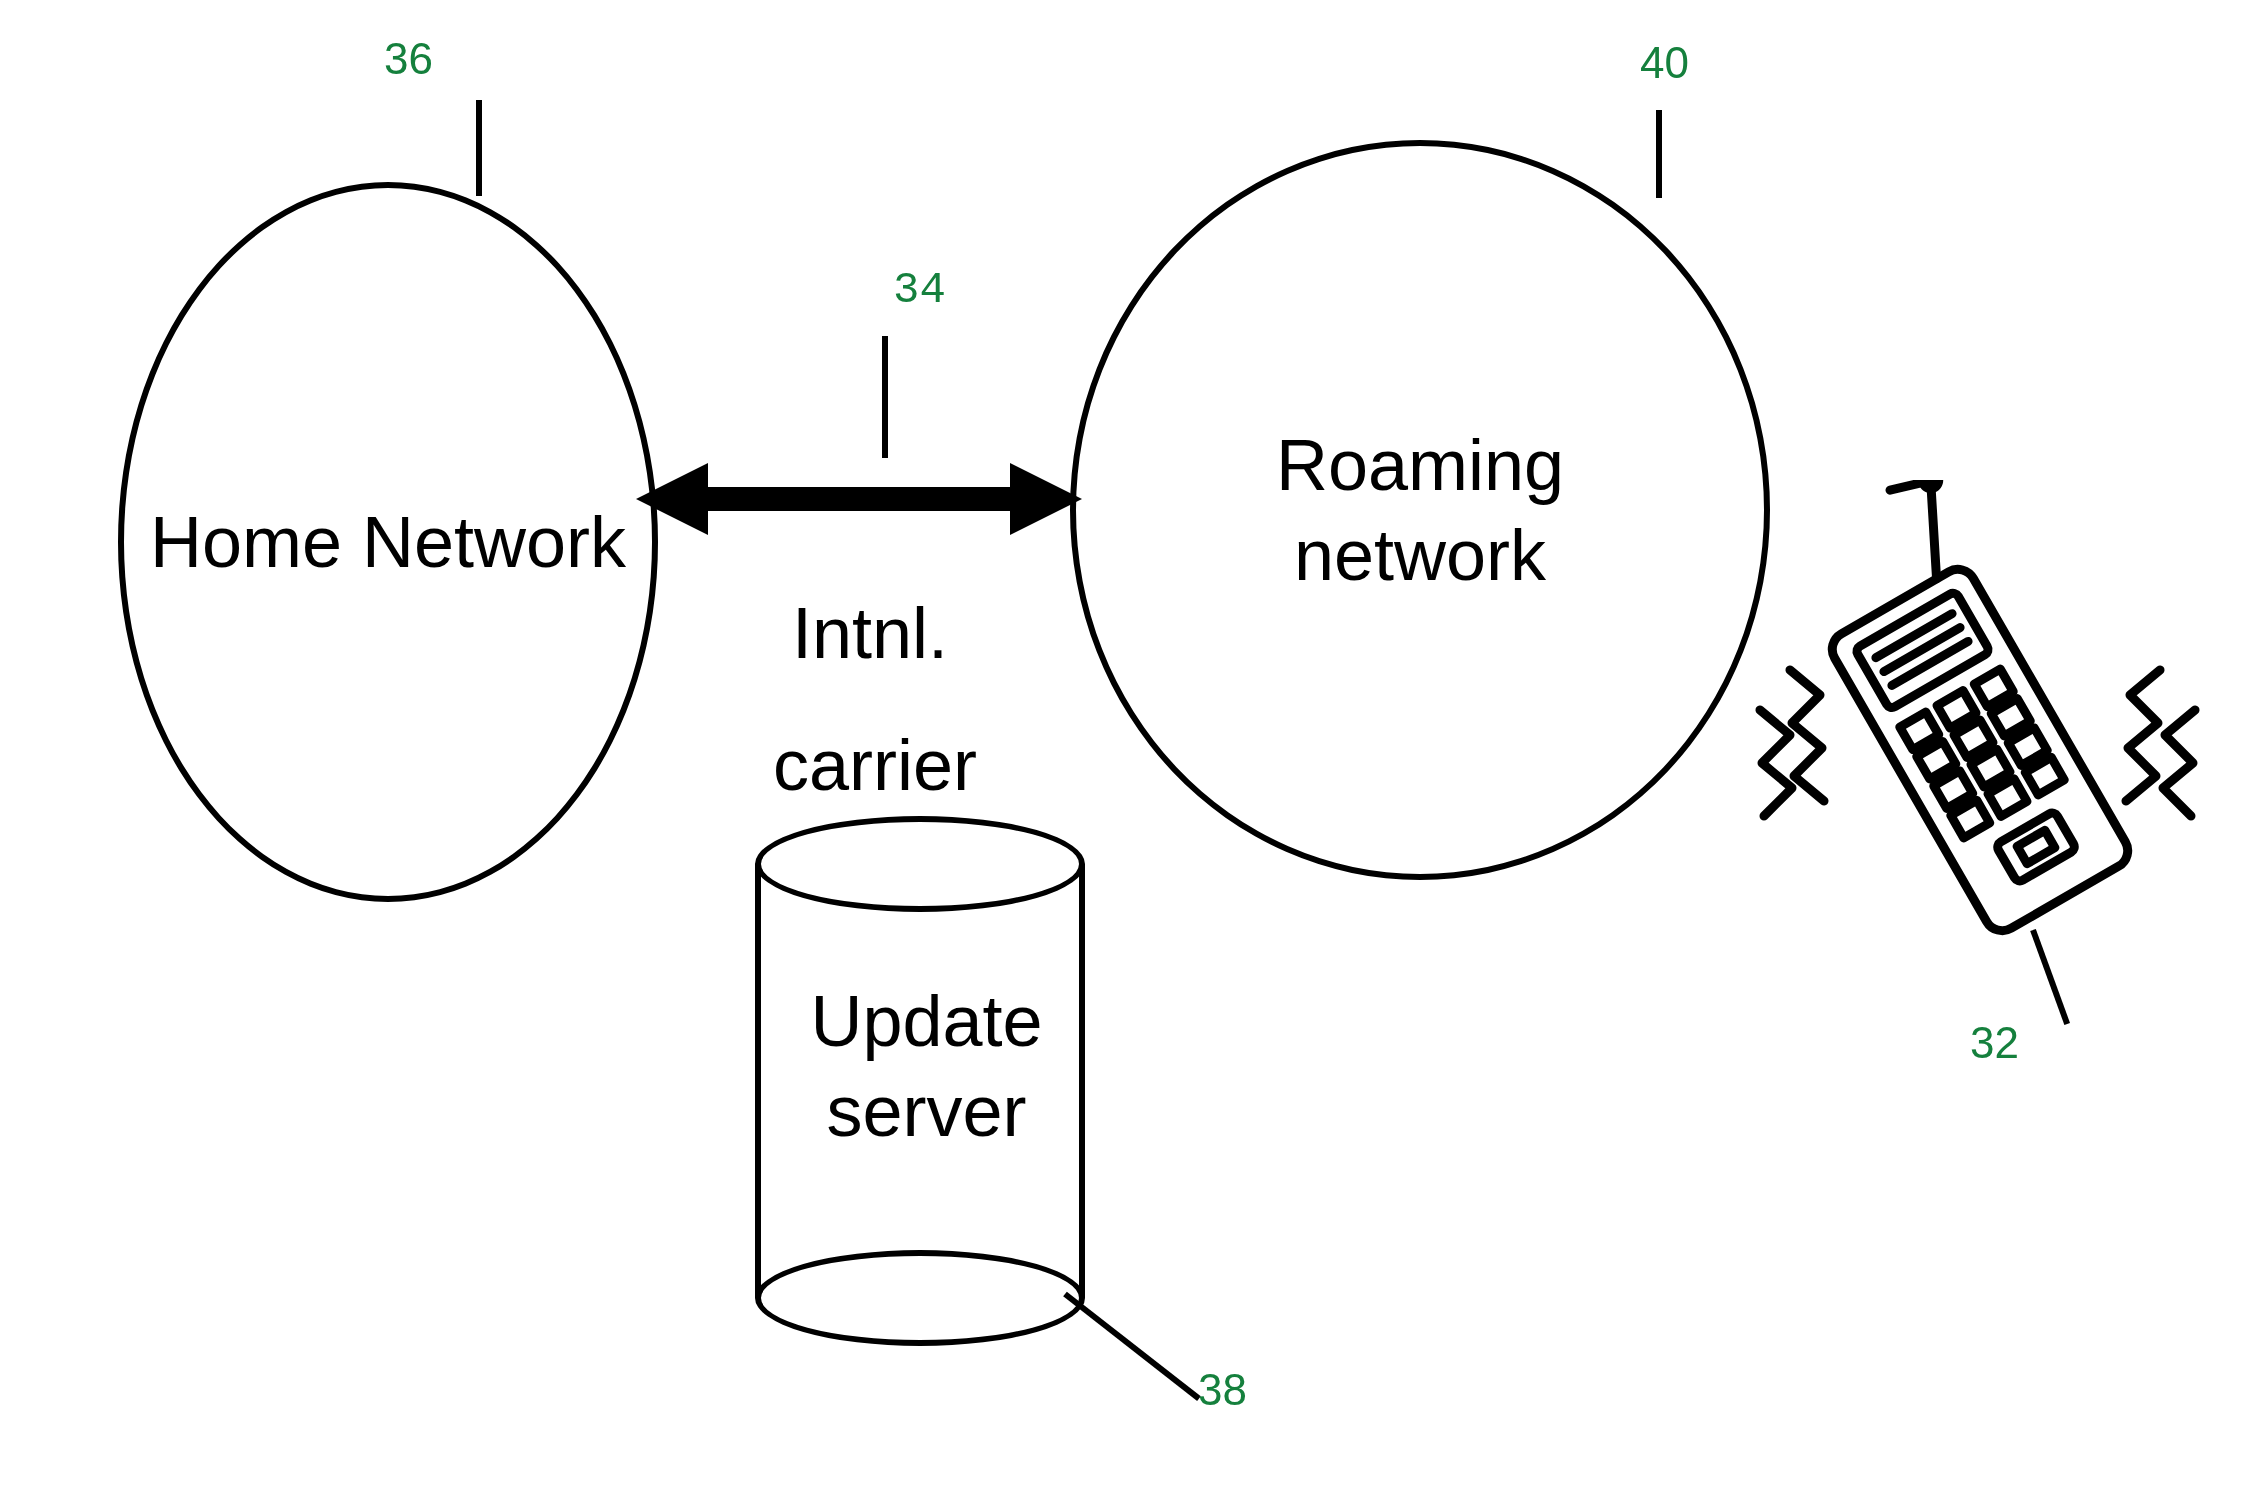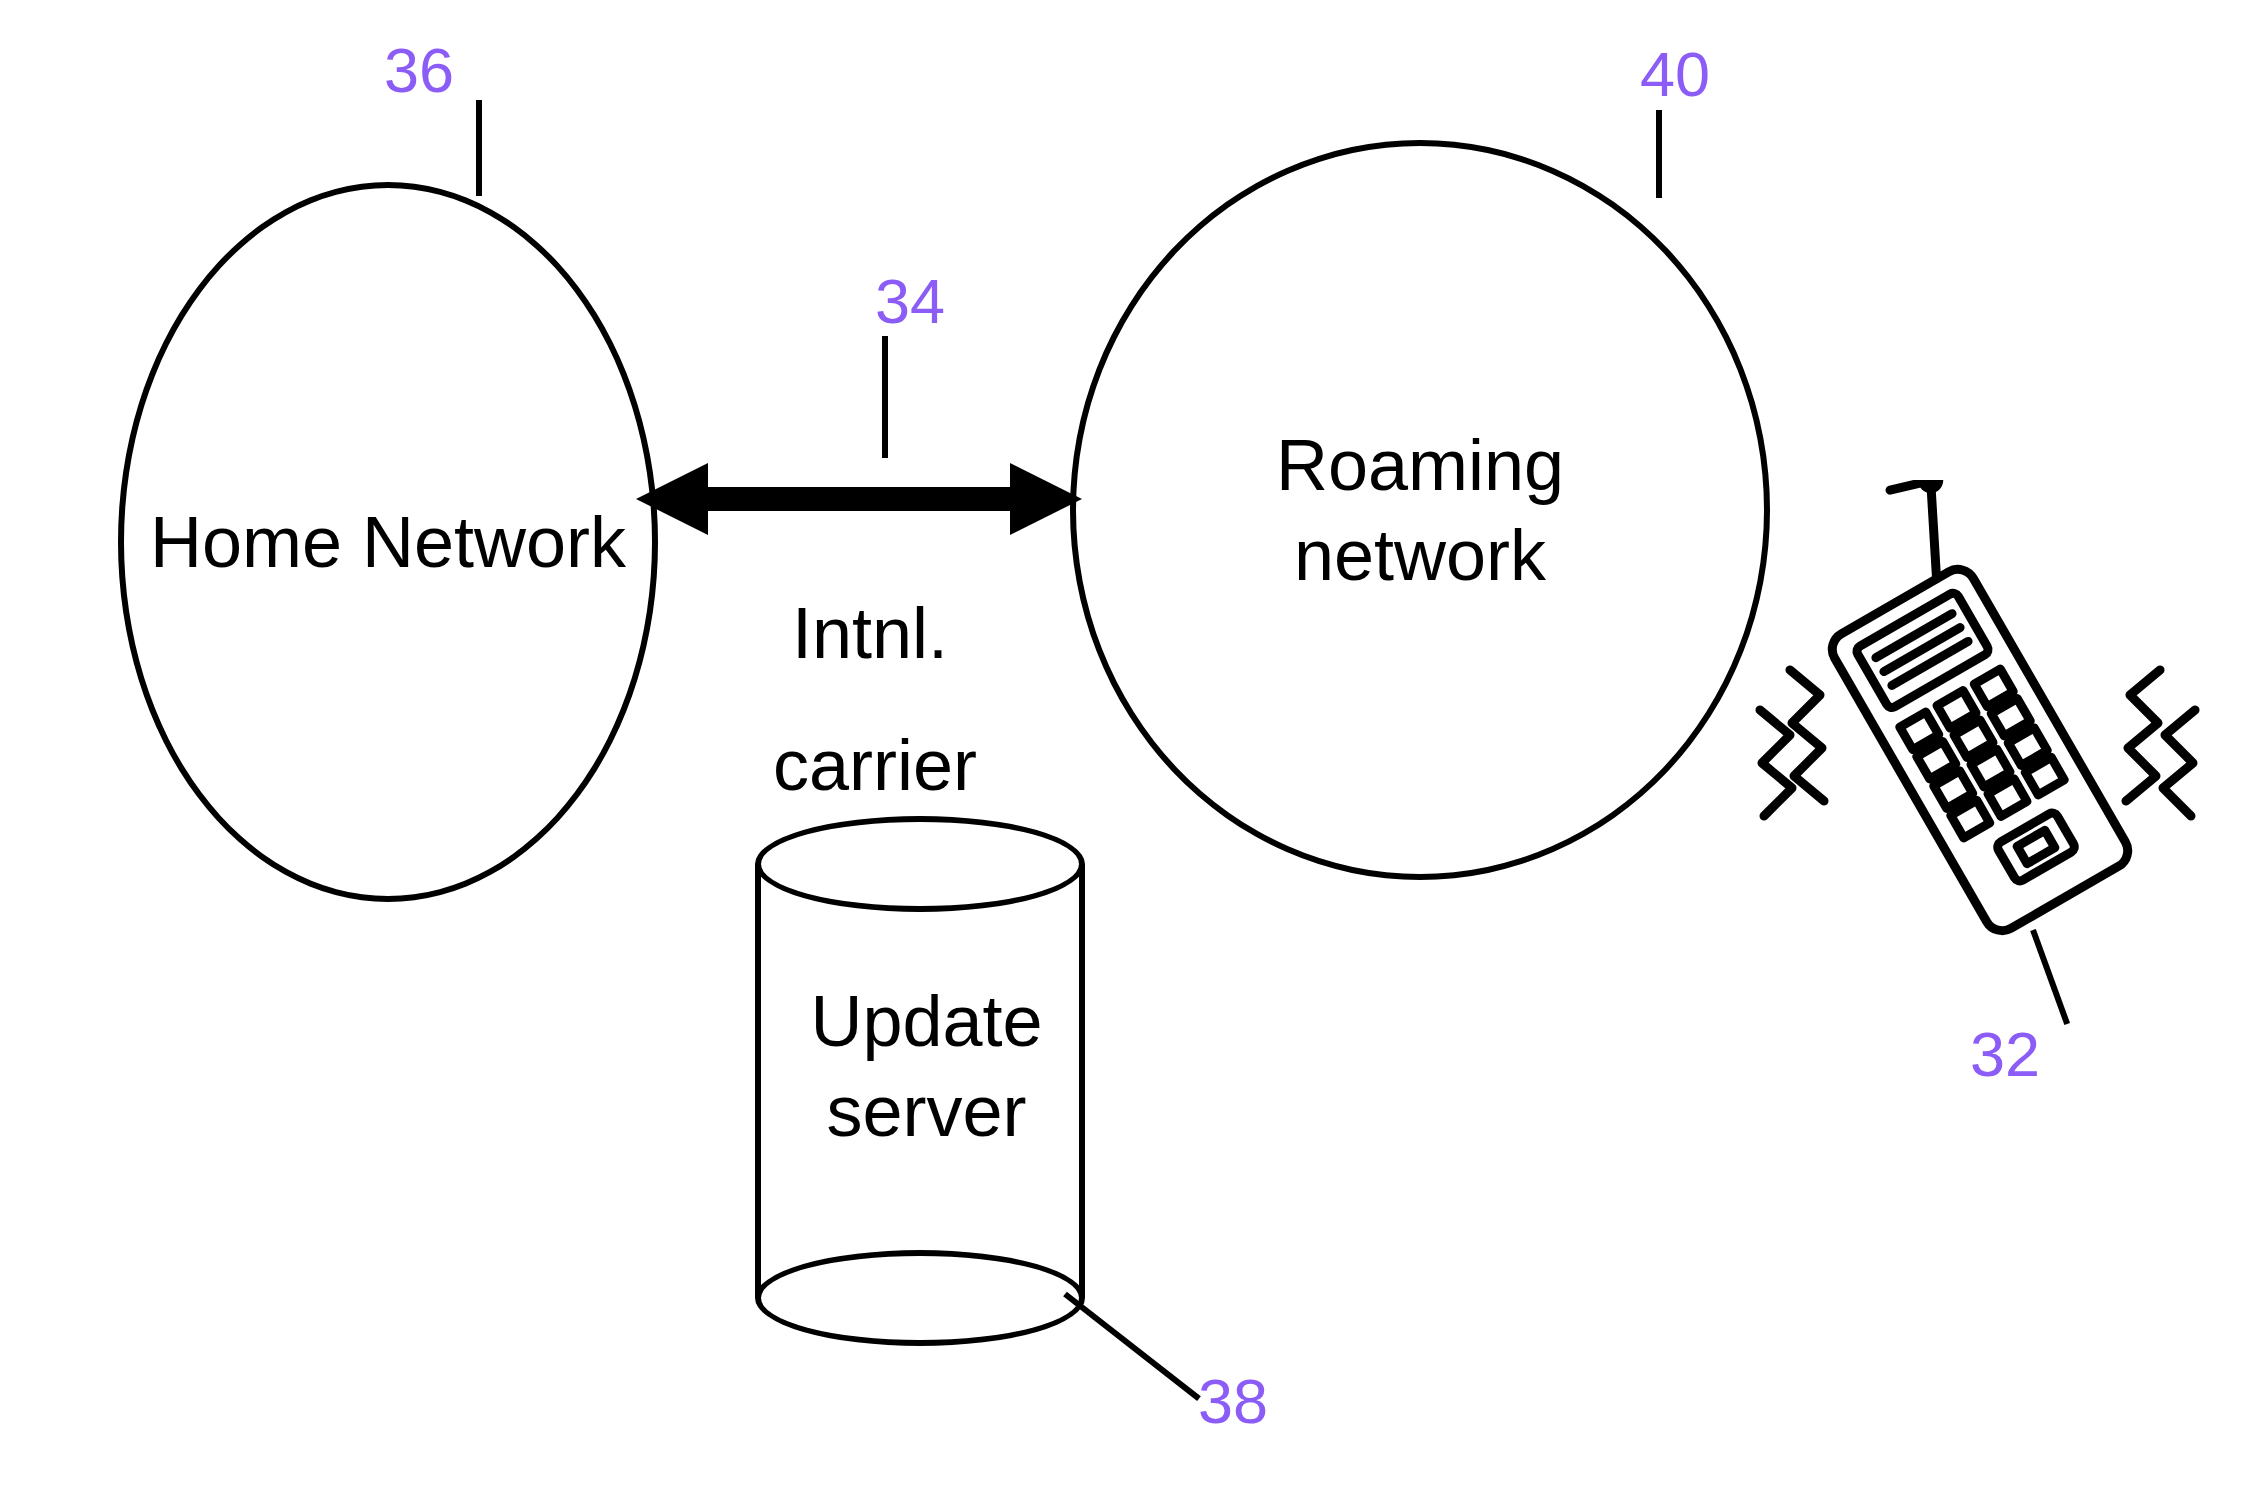--- a/index.html
+++ b/index.html
@@ -41,22 +41,22 @@
     }
     .label {
       position: absolute;
       color: #000;
       font-size: 72px;
       line-height: 1.25;
       text-align: center;
     }
     .ref {
       position: absolute;
-      color: #8b5cf6;
-      font-size: 63px;
+      color: #15803d;
+      font-size: 44px;
     }
     .leader {
       position: absolute;
       background: #000;
     }
     .arrow-line {
       position: absolute;
       background: #000;
     }
     .arrow-head {
@@ -82,21 +82,21 @@
   <div>
     <div class="arrow-head" style="left:636px; top:463px; border-top:36px solid transparent; border-bottom:36px solid transparent; border-right:72px solid #000;"></div>
     <div class="arrow-line" style="left:700px; top:487px; width:318px; height:24px;"></div>
     <div class="arrow-head" style="left:1010px; top:463px; border-top:36px solid transparent; border-bottom:36px solid transparent; border-left:72px solid #000;"></div>
   </div>
 
   <div class="label" style="left:760px; top:720px; width:230px;">carrier</div>
   <div class="label" style="left:770px; top:588px; width:200px;">Intnl.</div>
 
   <div class="leader" style="left:882px; top:336px; width:6px; height:122px;"></div>
-  <div class="ref" style="left:875px; top:265px;">34</div>
+  <div class="ref" style="left:893px; top:265px;font-family:Liberation Mono, monospace;">34</div>
 
   <div class="leader" style="left:476px; top:100px; width:6px; height:96px;"></div>
   <div class="ref" style="left:384px; top:34px;">36</div>
 
   <div class="leader" style="left:1656px; top:110px; width:6px; height:88px;"></div>
   <div class="ref" style="left:1640px; top:38px;">40</div>
 
   <div class="cylinder" style="left:755px; top:816px; width:330px; height:530px;">
     <div class="cyl-body" style="top:48px; bottom:48px;"></div>
     <div class="cyl-bottom" style="bottom:0; height:96px;"></div>

